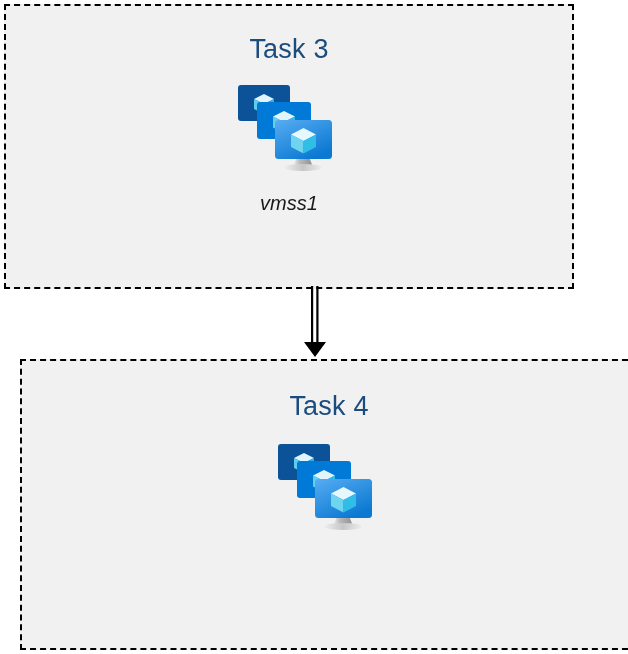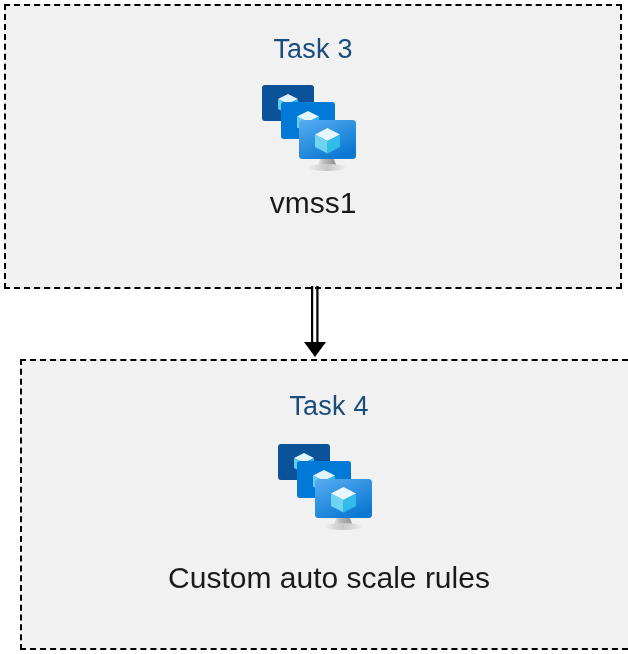--- a/index.html
+++ b/index.html
@@ -31,21 +31,21 @@
     box-sizing: border-box;
     background: #f1f1f1;
     border: 2px dashed #000000;
     display: flex;
     flex-direction: column;
     align-items: center;
   }
   #box-task-3 {
     left: 4px;
     top: 4px;
-    width: 618px;
+    width: 570px;
     height: 285px;
   }
   #box-task-4 {
     left: 20px;
     top: 359px;
     width: 618px;
     height: 291px;
   }
 
   
@@ -56,25 +56,26 @@
     font-weight: 400;
     letter-spacing: 0.2px;
     white-space: nowrap;
   }
   #box-task-3 .task-title { margin-top: 30px; }
   #box-task-4 .task-title { margin-top: 32px; }
 
   
   .caption {
     color: #1a1a1a;
-    font-size: 30px;
+    font-size: 20px;
     line-height: 32px;
     font-weight: 400;
     text-align: center;
     white-space: nowrap;
+    font-style: italic;
   }
   #box-task-3 .caption-block { margin-top: 12px; }
   #box-task-4 .caption-block { margin-top: 28px; }
 
   
   .vmss-icon {
     display: block;
   }
   #box-task-3 .icon-wrap { margin-top: 16px; }
   #box-task-4 .icon-wrap { margin-top: 18px; }
@@ -215,18 +216,15 @@
           <rect x="46" y="41" width="57" height="39" rx="3.5" ry="3.5" fill="url(#gFront4)"></rect>
           <g>
             <polygon points="74.5,49 87,55.5 74.5,62 62,55.5" fill="#e6f7fd"></polygon>
             <polygon points="62,55.5 74.5,62 74.5,74.5 62,68" fill="#6ed4ef"></polygon>
             <polygon points="87,55.5 87,68 74.5,74.5 74.5,62" fill="#30bde8"></polygon>
           </g>
         </g>
       </svg>
     </div>
 
-    <div class="caption-block">
-      <div class="caption">Custom auto scale rules</div>
-    </div>
   </div>
 
 </div>
 
 </body></html>

